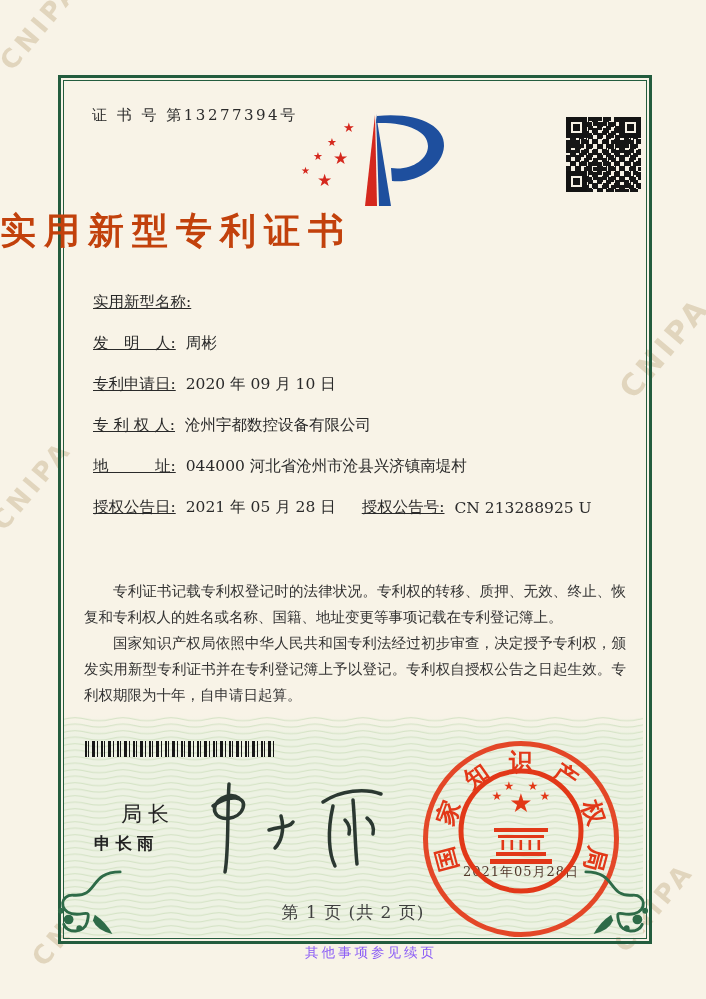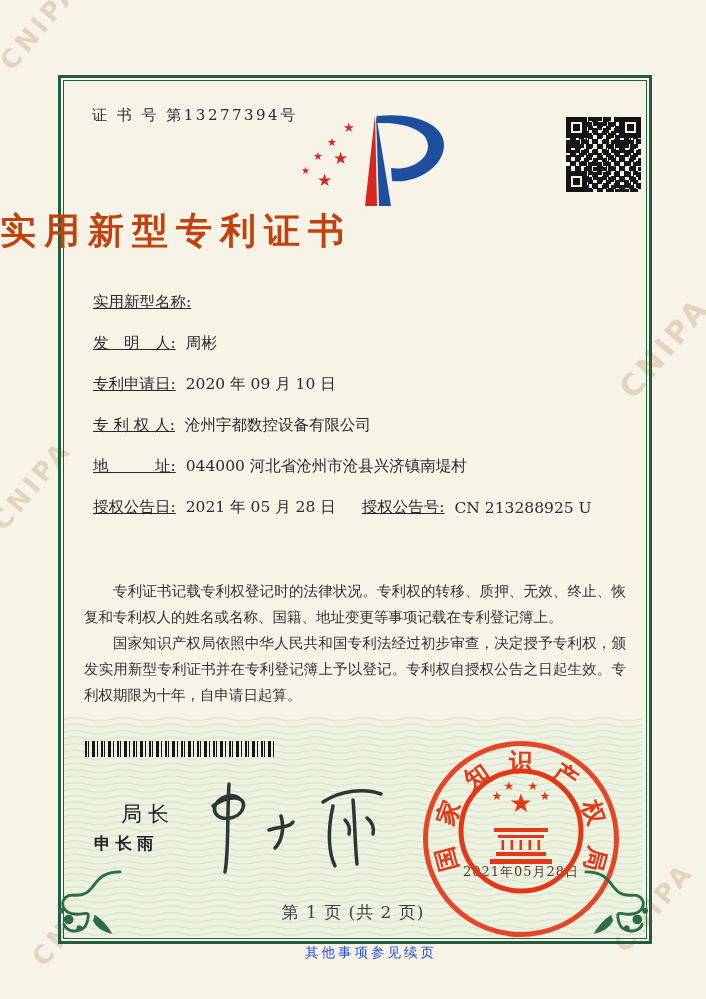--- a/index.html
+++ b/index.html
@@ -77,21 +77,21 @@
   .seal-date{position:absolute;left:0;right:0;top:122px;text-align:center;
              font-size:13px;color:#53392c;letter-spacing:1px;}
 
   .orn{position:absolute;width:68px;height:68px;z-index:5;}
   .ornL{left:56px;top:868px;}
   .ornR{left:582px;top:868px;transform:scaleX(-1);}
 
   .footer-page{position:absolute;left:0;right:0;top:901px;text-align:center;
                font-size:17px;color:#3f3f3f;letter-spacing:1px;z-index:6;}
   .note{position:absolute;left:0;right:0;top:944px;text-align:center;
-        font-size:13.5px;color:#1d4ed8;letter-spacing:3px;z-index:6;padding-left:36px;}
+        font-size:13.5px;color:#8b5cf6;letter-spacing:3px;z-index:6;padding-left:36px;}
 </style>
 </head>
 <body>
 
 <div class="page">
 
   <div class="wm wm1">CNIPA</div>
   <div class="wm wm2">CNIPA</div>
   <div class="wm wm3">CNIPA</div>
   <div class="wm wm4">CNIPA</div>

